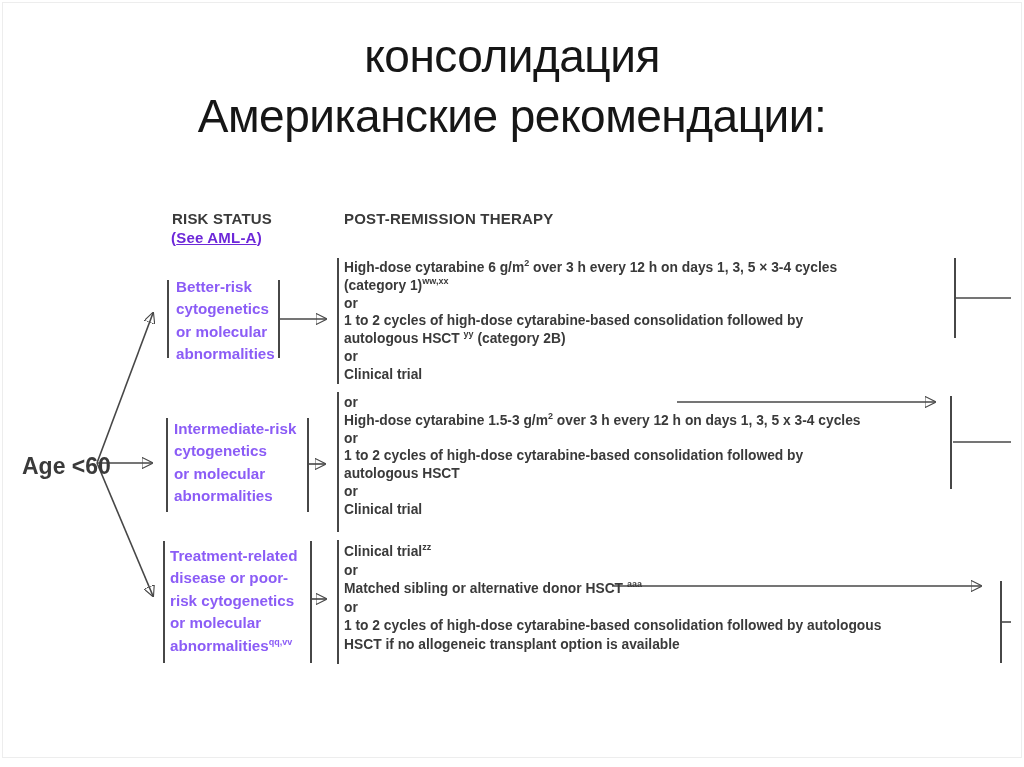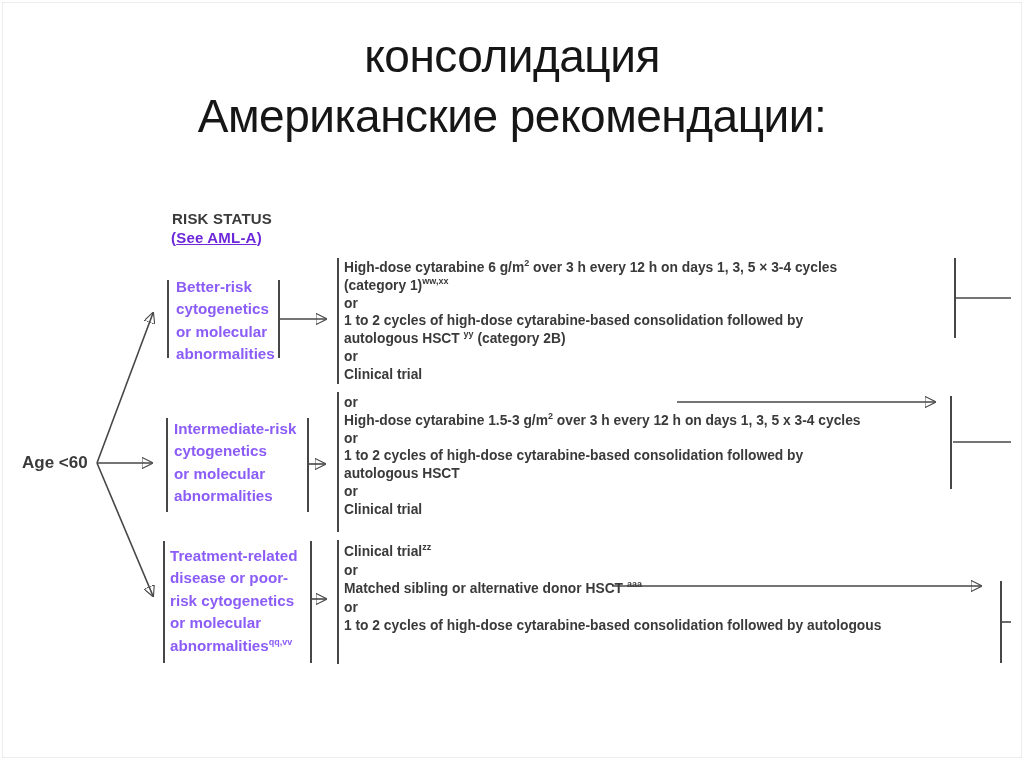--- a/index.html
+++ b/index.html
@@ -19,21 +19,21 @@
   .title span{display:block;}
   .diagram{position:absolute;left:12px;top:0;width:1024px;height:726px;color:#3a3a3a;}
   .overlay{position:absolute;left:0;top:0;width:1024px;height:767px;}
   .hdr{
     position:absolute;font-size:15px;font-weight:700;white-space:nowrap;
     letter-spacing:0.2px;color:#3a3a3a;
   }
   .link{color:#6d28d9;cursor:pointer;}
   .link .u{text-decoration:underline;}
   .age{
-    position:absolute;font-size:17px;font-weight:700;white-space:nowrap;color:#3a3a3a;
+    position:absolute;font-size:23px;font-weight:700;white-space:nowrap;color:#3a3a3a;
   }
   .riskbox{
     position:absolute;font-size:15.2px;font-weight:700;line-height:22.4px;
     white-space:nowrap;color:#8b5cf6;
   }
   .tblock{
     position:absolute;font-size:13.8px;font-weight:700;line-height:17.8px;
     white-space:nowrap;color:#3a3a3a;
   }
   .tline{white-space:nowrap;}
@@ -101,20 +101,21 @@
         <path class="conn" d="M941 442 H999"></path>
         <path class="bar" d="M989 581 V663"></path>
         <path class="conn" d="M990 622 H999"></path>
       </g>
     </svg>
 
     <div class="hdr" style="left:160px;top:210px">RISK STATUS</div>
     <div class="hdr link" style="left:159px;top:229px">
         <div class="tline"><span>(</span><span class="u">See AML-A</span><span>)</span></div>
       </div>
+    <div class="hdr" style="left:332px;top:210px">POST-REMISSION THERAPY</div>
 
     <div class="age" style="left:10px;top:453px">Age &lt;60</div>
 
     <div class="riskbox" style="left:164px;top:276px">
         <div class="tline"><span>Better-risk</span></div>
         <div class="tline"><span>cytogenetics</span></div>
         <div class="tline"><span>or molecular</span></div>
         <div class="tline"><span>abnormalities</span></div>
       </div>
     <div class="riskbox" style="left:162px;top:418px">
@@ -148,15 +149,16 @@
         <div class="tline"><span>autologous HSCT</span></div>
         <div class="tline"><span>or</span></div>
         <div class="tline"><span>Clinical trial</span></div>
       </div>
     <div class="tblock" style="left:332px;top:543px;line-height:18.6px">
         <div class="tline"><span>Clinical trial</span><sup>zz</sup></div>
         <div class="tline"><span>or</span></div>
         <div class="tline"><span>Matched sibling or alternative donor HSCT </span><sup>aaa</sup></div>
         <div class="tline"><span>or</span></div>
         <div class="tline"><span>1 to 2 cycles of high-dose cytarabine-based consolidation followed by autologous</span></div>
+        <div class="tline"><span>HSCT if no allogeneic transplant option is available</span></div>
       </div>
   </div>
 </div>
 
 </body></html>

